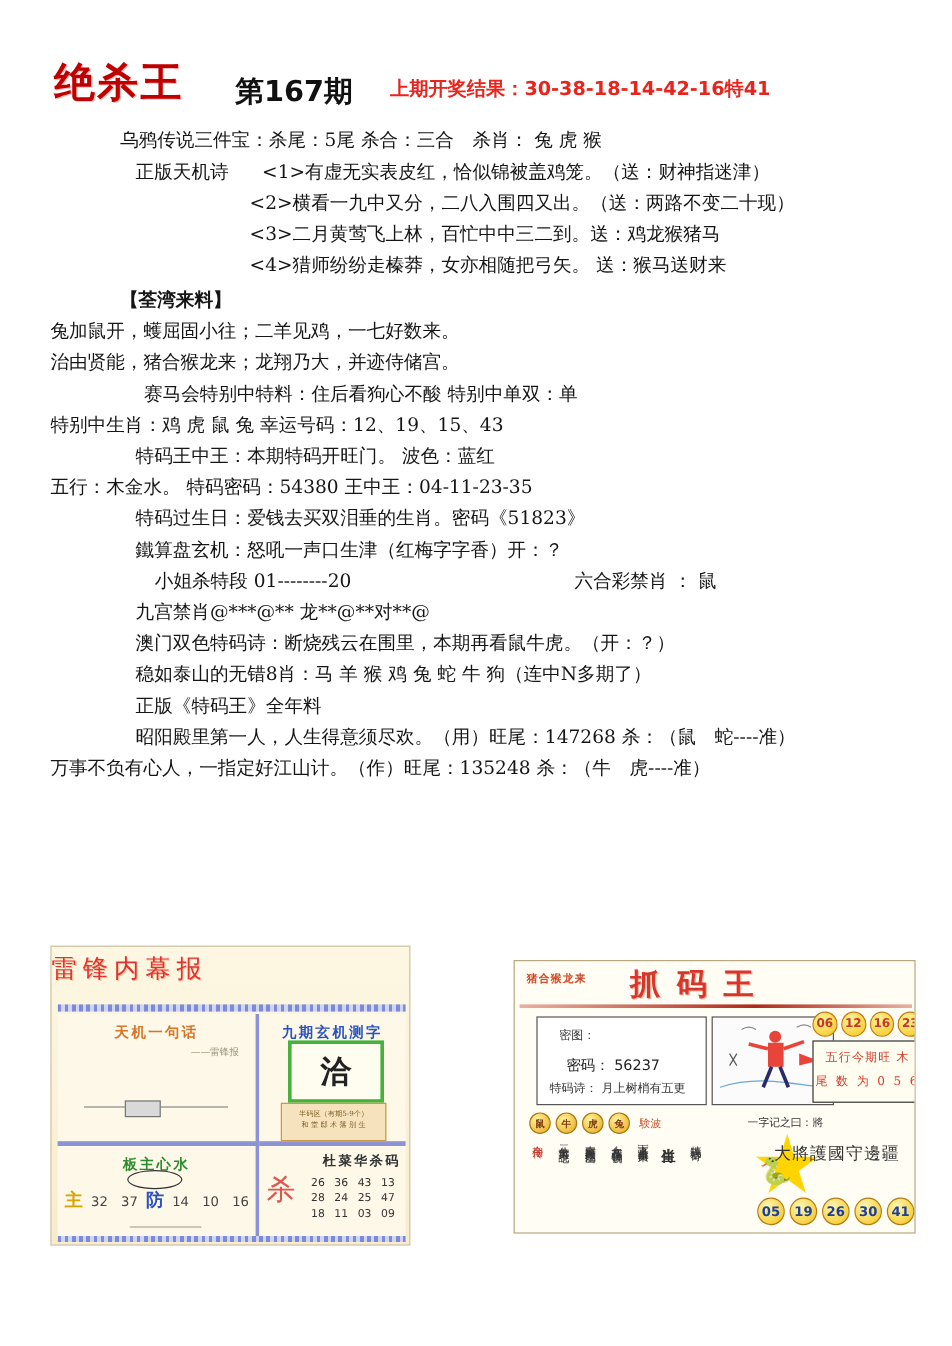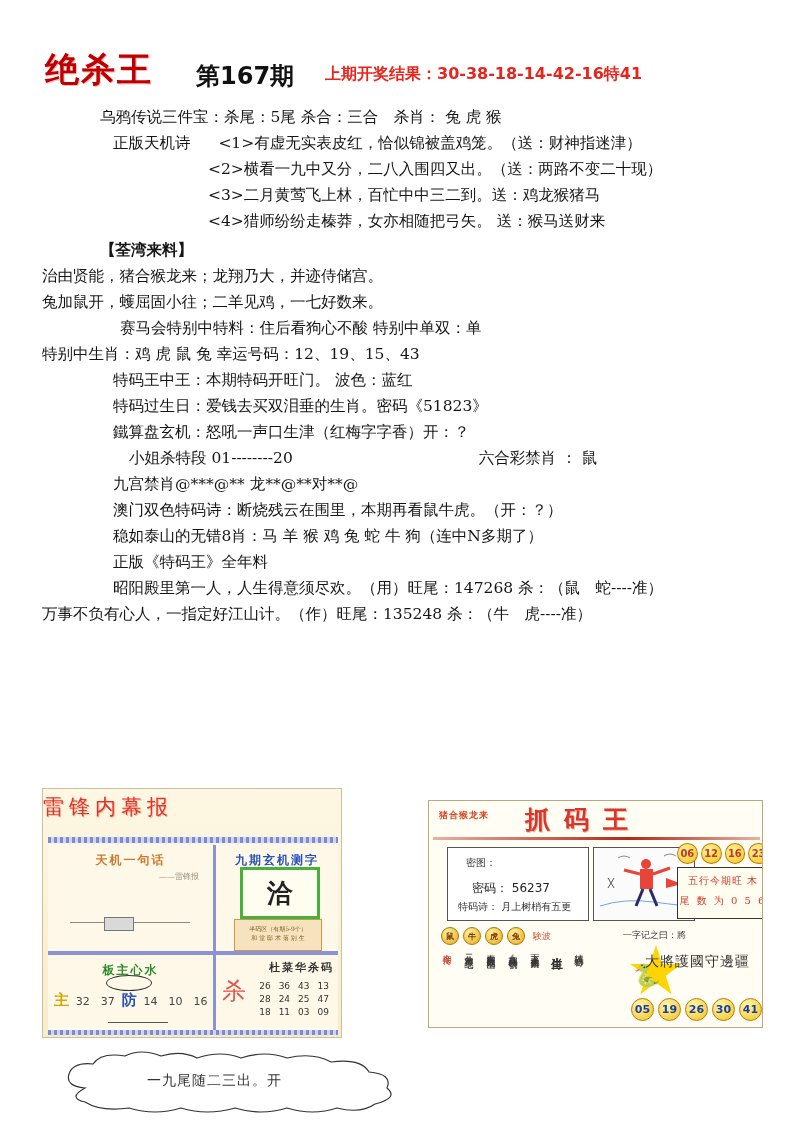--- a/index.html
+++ b/index.html
@@ -204,25 +204,26 @@
       <span>正版天机诗</span>
       <span style="display:inline-block;width:18px"></span>
       <span>&lt;1&gt;有虚无实表皮红，恰似锦被盖鸡笼。（送：财神指迷津）</span>
     </div>
     <div class="ln ind-3">&lt;2&gt;横看一九中又分，二八入围四又出。（送：两路不变二十现）</div>
     <div class="ln ind-3">&lt;3&gt;二月黄莺飞上林，百忙中中三二到。送：鸡龙猴猪马</div>
     <div class="ln ind-3">&lt;4&gt;猎师纷纷走榛莽，女亦相随把弓矢。 送：猴马送财来</div>
 
     <div class="ln ind-1 b" style="margin-top:3px">【荃湾来料】</div>
 
+    <div class="ln ind-0">兔加鼠开，蠖屈固小往；二羊见鸡，一七好数来。</div>
     <div class="ln ind-0">治由贤能，猪合猴龙来；龙翔乃大，并迹侍储宫。</div>
-    <div class="ln ind-0">兔加鼠开，蠖屈固小往；二羊见鸡，一七好数来。</div>
     <div class="ln ind-4">赛马会特别中特料：住后看狗心不酸 特别中单双：单</div>
     <div class="ln ind-0">特别中生肖：鸡 虎 鼠 兔 幸运号码：12、19、15、43</div>
     <div class="ln ind-2">特码王中王：本期特码开旺门。 波色：蓝红</div>
+    <div class="ln ind-0">五行：木金水。 特码密码：54380 王中王：04-11-23-35</div>
     <div class="ln ind-2">特码过生日：爱钱去买双泪垂的生肖。密码《51823》</div>
     <div class="ln ind-2">鐵算盘玄机：怒吼一声口生津（红梅字字香）开：？</div>
 
     <div class="ln row-split">
       <span class="left">小姐杀特段 01--------20</span>
       <span class="right">六合彩禁肖 ： 鼠</span>
     </div>
 
     <div class="ln ind-2">九宫禁肖@***@** 龙**@**对**@</div>
     <div class="ln ind-2">澳门双色特码诗：断烧残云在围里，本期再看鼠牛虎。（开：？）</div>
@@ -372,24 +373,14 @@
           <div class="bball">05</div>
           <div class="bball">19</div>
           <div class="bball">26</div>
           <div class="bball">30</div>
           <div class="bball">41</div>
         </div>
       </div>
     </div>
   </div>
 
-  <div class="cloud-wrap">
-    <svg width="350" height="68" viewBox="0 0 350 68">
-      <path d="M30 40 Q10 38 14 26 Q18 14 38 16 Q46 4 70 8 Q86 0 106 8
-               Q126 2 142 10 Q166 2 186 10 Q210 2 232 10 Q258 4 276 14
-               Q306 10 314 24 Q338 26 332 40 Q344 50 320 56
-               Q306 66 282 60 Q258 68 232 60 Q206 68 180 60
-               Q152 68 126 60 Q100 68 74 60 Q46 64 30 54 Q12 50 30 40 Z" fill="#ffffff" stroke="#333" stroke-width="1.2"></path>
-    </svg>
-    <div class="cloud-text">一九尾随二三出。开</div>
-  </div>
 
 </div>
 
 </body></html>

